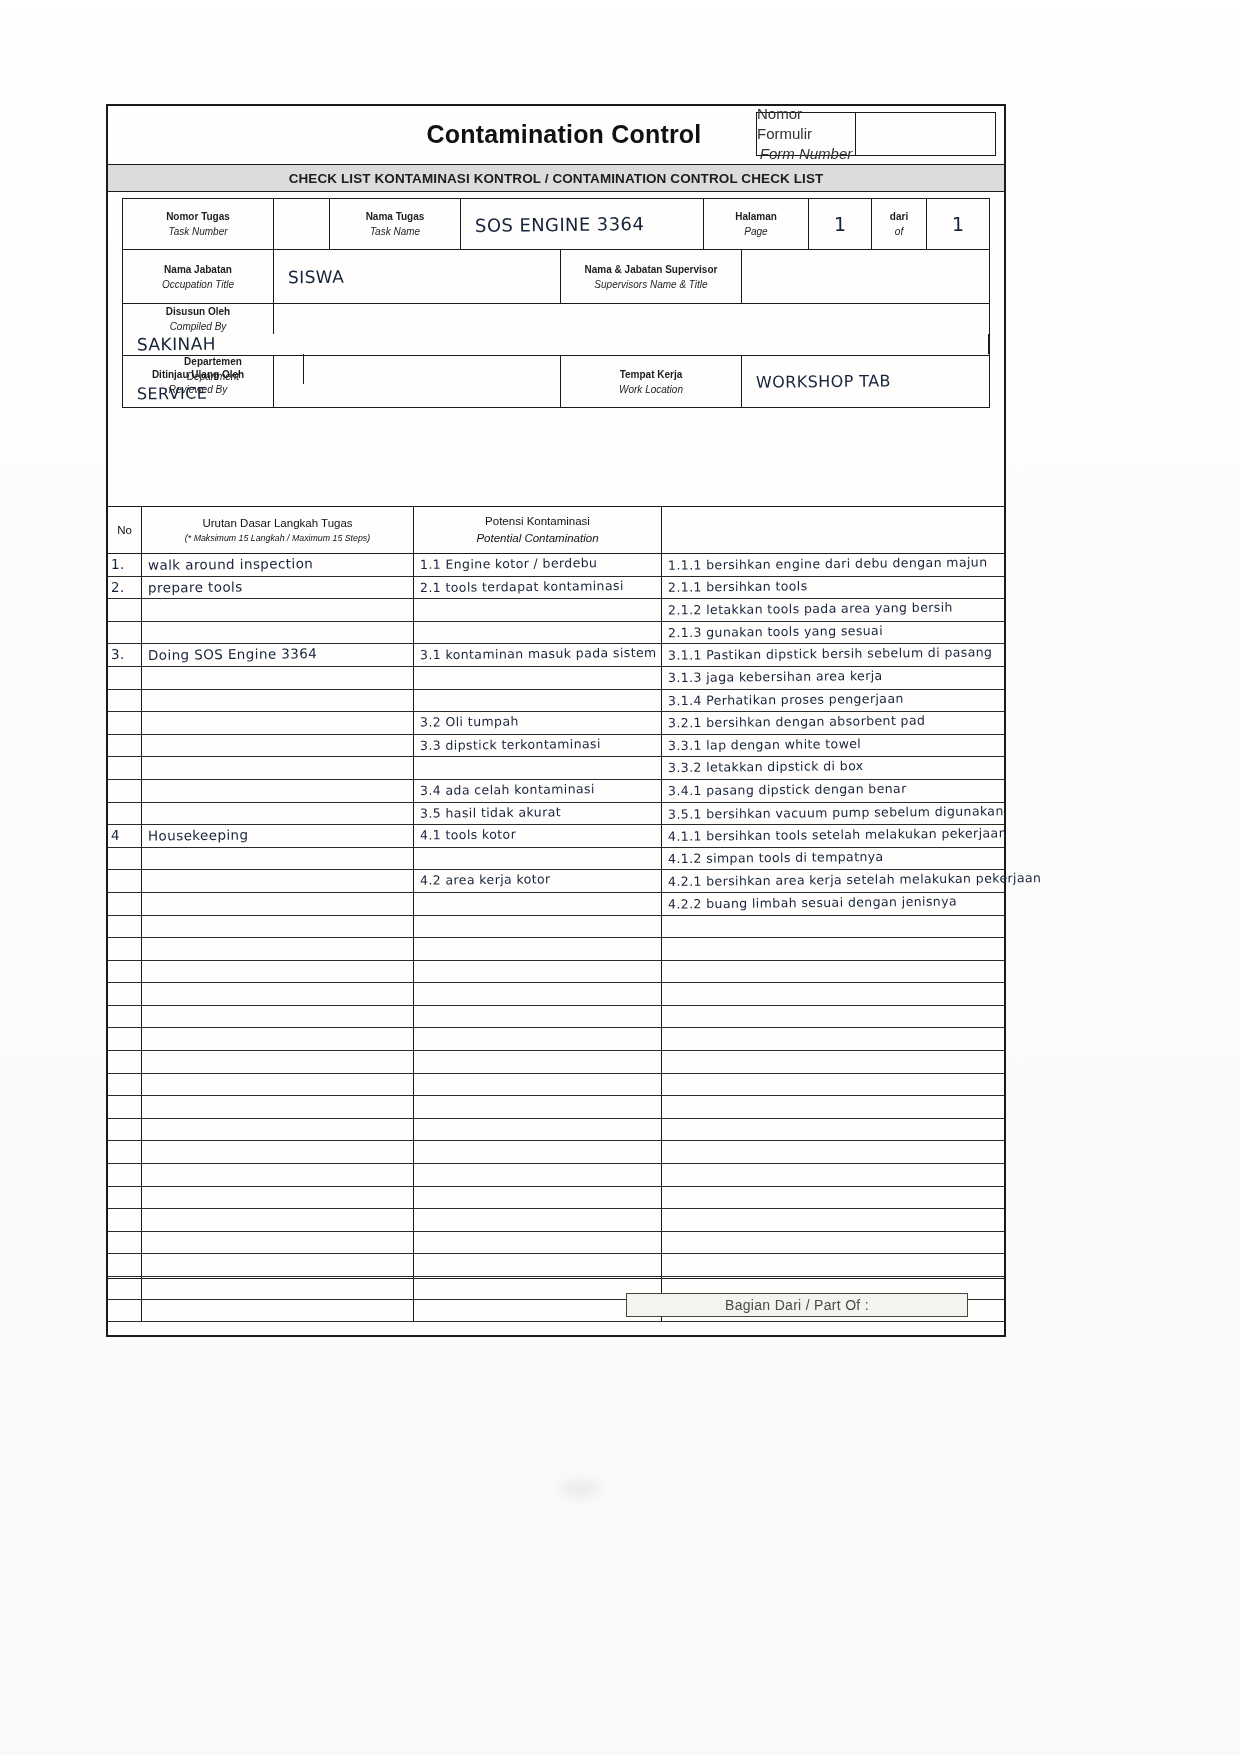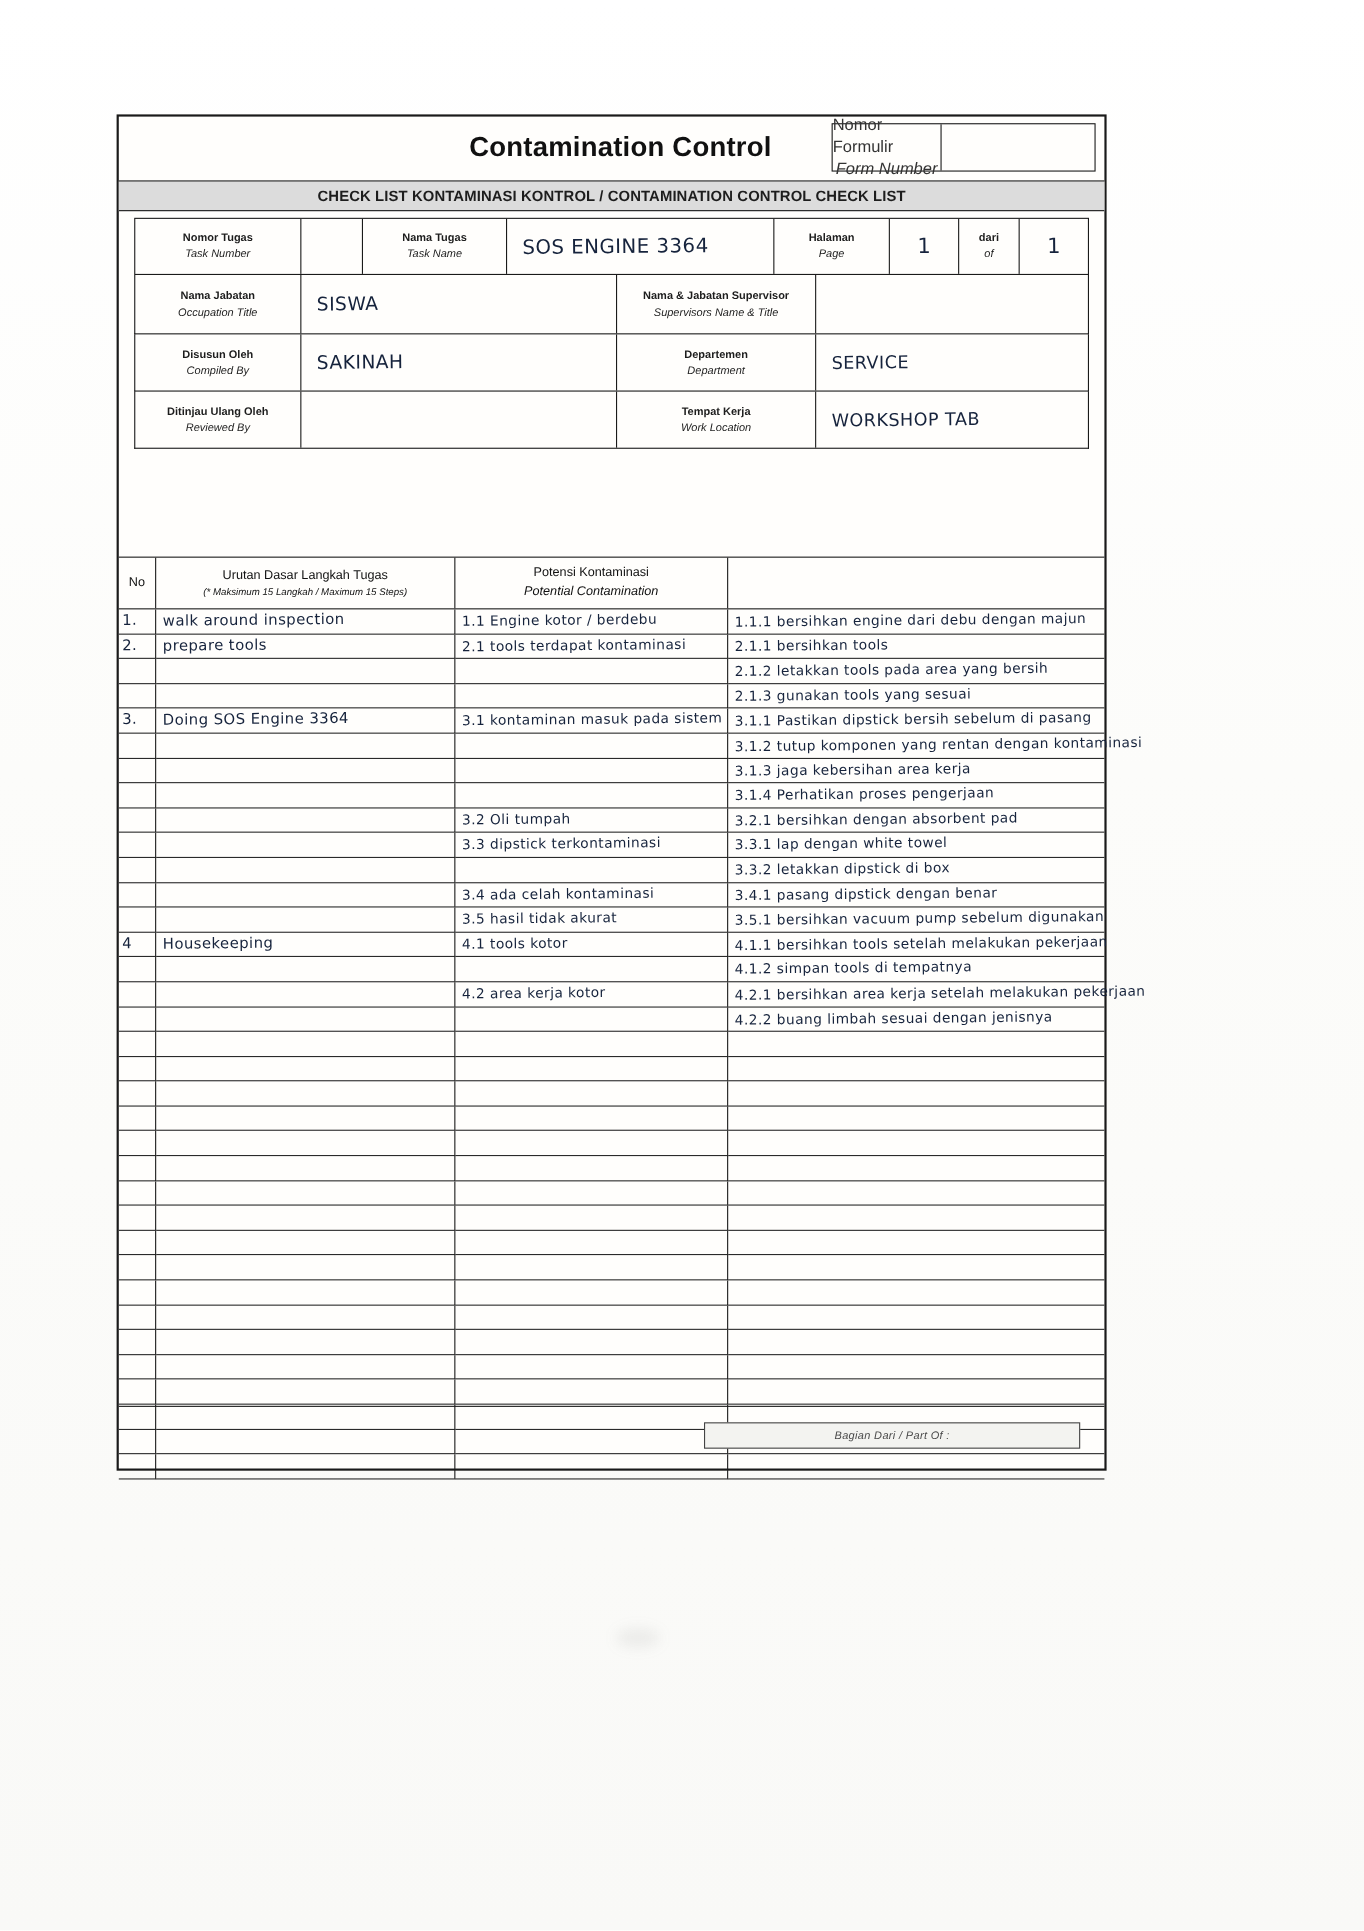--- a/index.html
+++ b/index.html
@@ -206,33 +206,32 @@
 
   .footer-area {
     position: absolute;
     left: 0; right: 0;
     bottom: 0;
     height: 56px;
     border-top: 1.5px solid #1a1a1a;
   }
   .footer-box {
     position: absolute;
-    right: 22px;
+    right: 36px;
     top: 14px;
     width: 340px;
     height: 22px;
     border: 1.2px solid #444;
-    font-size: 10px;
+    font-size: 14px;
     color: #4a4a4a;
     display: flex;
     align-items: center;
     justify-content: center;
     letter-spacing: .3px;
     background: #f3f3f0;
-    font-style: italic;
   }
   
   .smudge {
     position: absolute;
     border-radius: 50%;
     background: rgba(120,120,120,.10);
     filter: blur(6px);
     pointer-events: none;
   }
 </style>
@@ -306,21 +305,21 @@
         </div>
         <div class="c3 lbl vsep">
           <b>Nama &amp; Jabatan Supervisor</b>
           <i>Supervisors Name &amp; Title</i>
         </div>
         <div class="c4 val">
           <span class="hand"></span>
         </div>
       </div>
 
-      <div class="band row3" style="border:1.5px solid #1a1a1a; border-top:none;">
+      <div class="band row3" style="border:1.5px solid #1a1a1a; border-top:none;flex-direction:column;">
         <div class="c1 lbl vsep">
           <b>Disusun Oleh</b>
           <i>Compiled By</i>
         </div>
         <div class="c2 val vsep">
           <span class="hand" style="font-size:17px;">SAKINAH</span>
         </div>
         <div class="c3 lbl vsep">
           <b>Departemen</b>
           <i>Department</i>
@@ -438,34 +437,20 @@
               <div class="td no">
                 <span class="txt hand nocol sm"></span>
               </div>
               <div class="td a">
                 <span class="txt hand sm"></span>
               </div>
               <div class="td b">
                 <span class="txt hand xs"></span>
               </div>
               <div class="td c">
-                <span class="txt hand xs">3.1.2 tutup komponen yang rentan dengan kontaminasi</span>
-              </div>
-            </div>
-            <div class="trow">
-              <div class="td no">
-                <span class="txt hand nocol sm"></span>
-              </div>
-              <div class="td a">
-                <span class="txt hand sm"></span>
-              </div>
-              <div class="td b">
-                <span class="txt hand xs"></span>
-              </div>
-              <div class="td c">
                 <span class="txt hand xs">3.1.3 jaga kebersihan area kerja</span>
               </div>
             </div>
             <div class="trow">
               <div class="td no">
                 <span class="txt hand nocol sm"></span>
               </div>
               <div class="td a">
                 <span class="txt hand sm"></span>
               </div>

